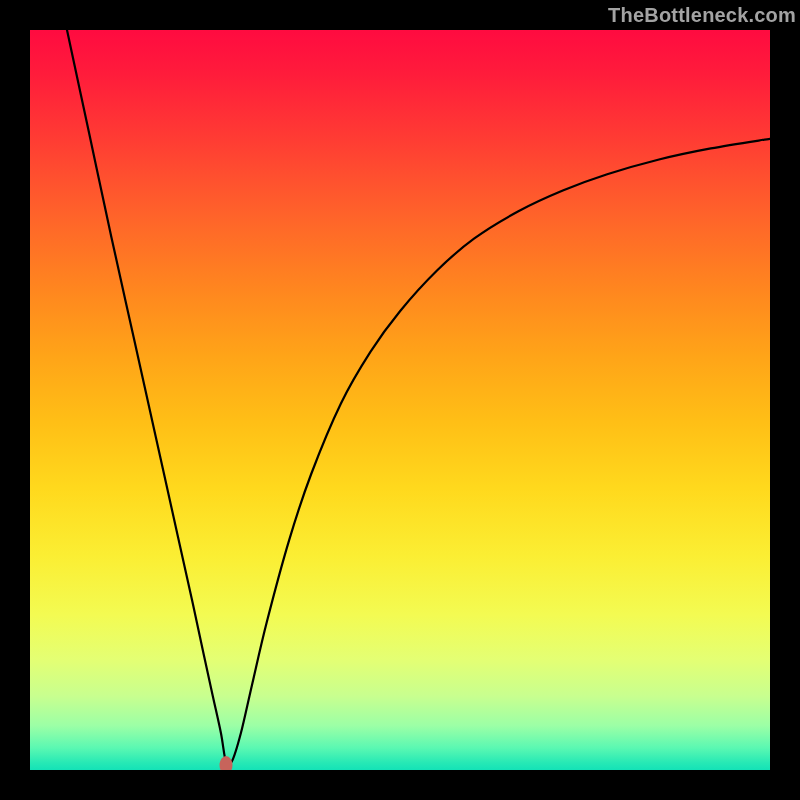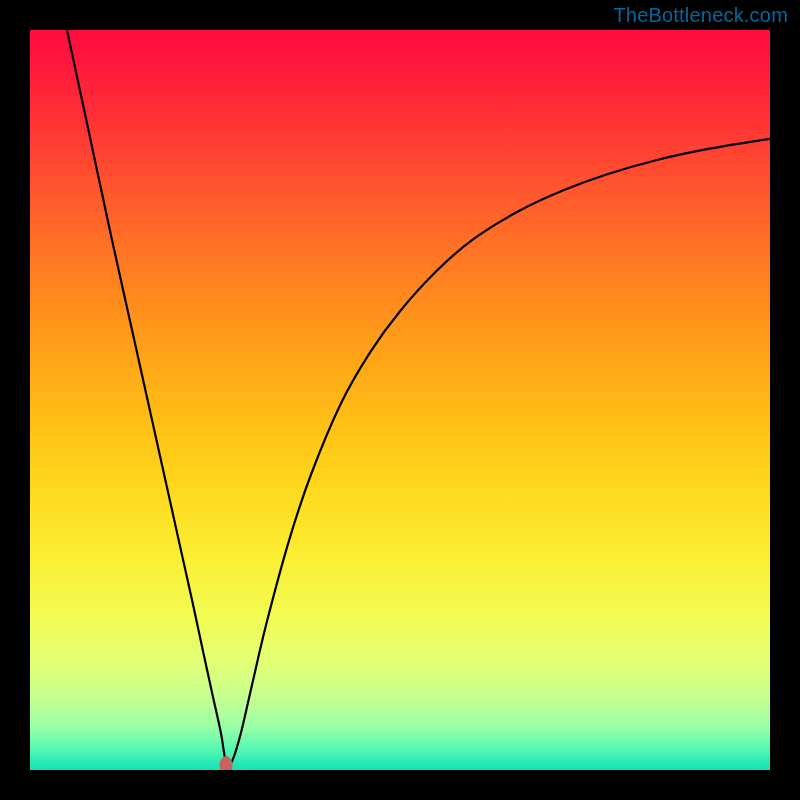--- a/index.html
+++ b/index.html
@@ -13,24 +13,24 @@
   }
   .frame {
     position: relative;
     width: 800px;
     height: 800px;
     background: #000;
   }
   .watermark {
     position: absolute;
     top: 4px;
-    right: 12px;
-    color: #0369a1;
+    right: 4px;
+    color: #a3a3a3;
     font-size: 20px;
-    font-weight: 400;
+    font-weight: 700;
     letter-spacing: 0.2px;
     z-index: 50;
   }
   .plot-area {
     position: absolute;
     left: 30px;
     top: 30px;
     width: 740px;
     height: 740px;
     overflow: hidden;

